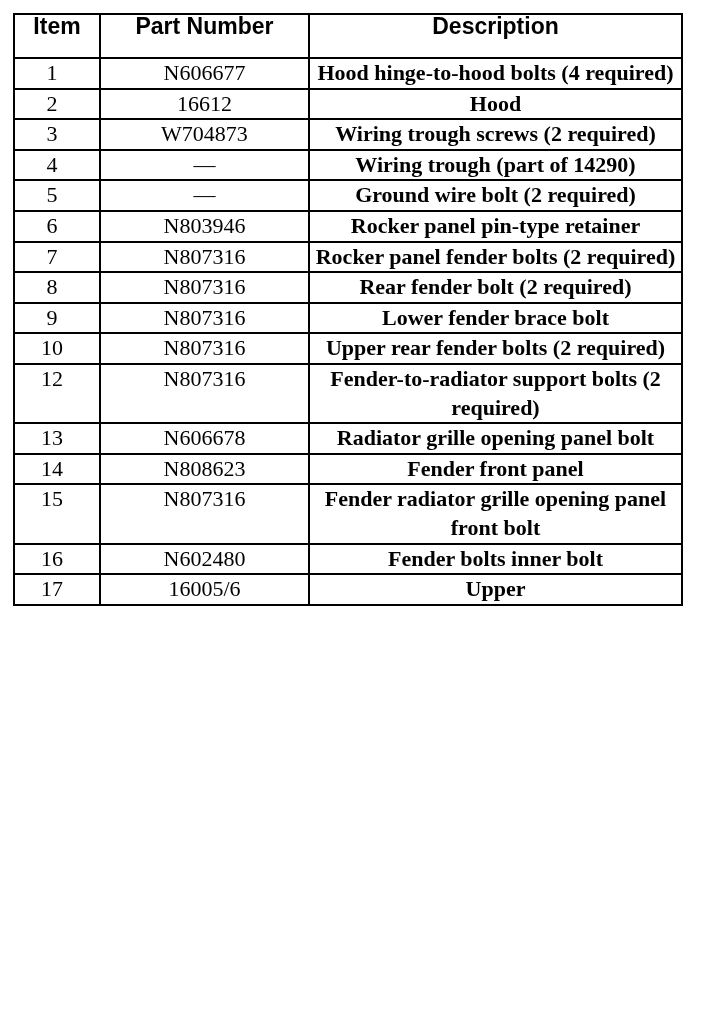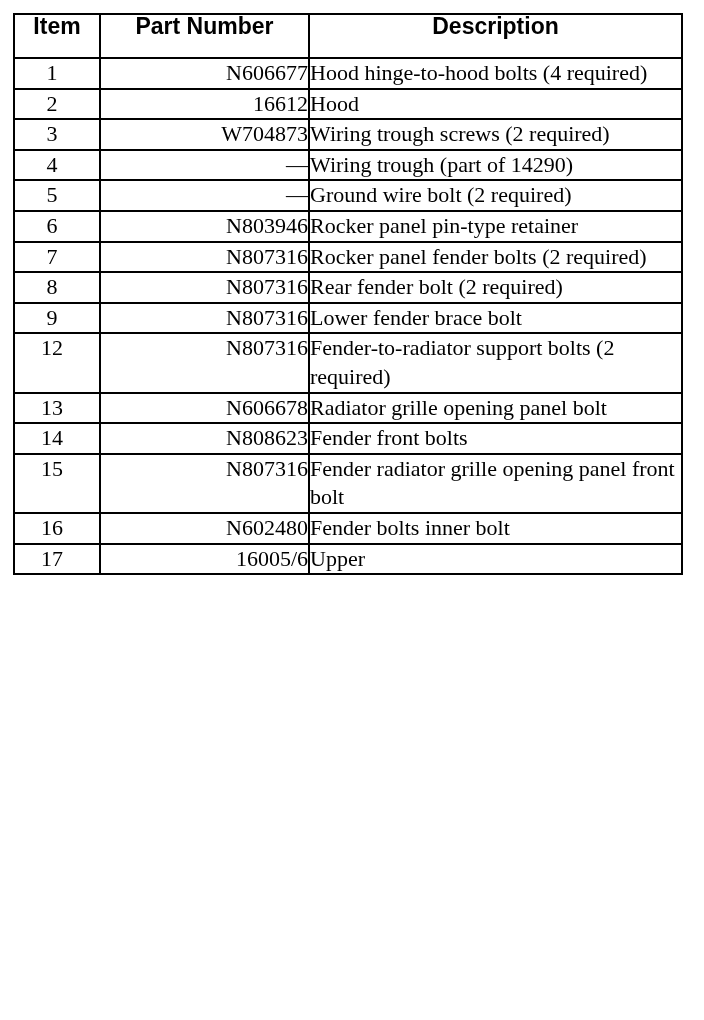--- a/index.html
+++ b/index.html
@@ -63,25 +63,26 @@
     font-size: 22px;
     line-height: 1.30;
     padding: 6px 10px 7px 10px;
   }
   tbody td.cell-item {
     text-align: center;
     padding-left: 4px;
     padding-right: 14px;
   }
   tbody td.cell-part {
-    text-align: right;
+    text-align: center;
     white-space: nowrap;
   }
   tbody td.cell-desc {
-    text-align: left;
+    text-align: center;
+    font-weight: bold;
   }
   tbody td.cell-part.is-dash {
     letter-spacing: 0;
   }
 </style>
 </head>
 <body>
 
 <div id="parts-table-wrap">
   <table class="parts-table">
@@ -137,33 +138,38 @@
           <td class="cell-item">8</td>
           <td class="cell-part">N807316</td>
           <td class="cell-desc">Rear fender bolt (2 required)</td>
         </tr>
         <tr>
           <td class="cell-item">9</td>
           <td class="cell-part">N807316</td>
           <td class="cell-desc">Lower fender brace bolt</td>
         </tr>
         <tr>
+          <td class="cell-item">10</td>
+          <td class="cell-part">N807316</td>
+          <td class="cell-desc">Upper rear fender bolts (2 required)</td>
+        </tr>
+        <tr>
           <td class="cell-item">12</td>
           <td class="cell-part">N807316</td>
           <td class="cell-desc">Fender-to-radiator support bolts (2 required)</td>
         </tr>
         <tr>
           <td class="cell-item">13</td>
           <td class="cell-part">N606678</td>
           <td class="cell-desc">Radiator grille opening panel bolt</td>
         </tr>
         <tr>
           <td class="cell-item">14</td>
           <td class="cell-part">N808623</td>
-          <td class="cell-desc">Fender front bolts</td>
+          <td class="cell-desc">Fender front panel</td>
         </tr>
         <tr>
           <td class="cell-item">15</td>
           <td class="cell-part">N807316</td>
           <td class="cell-desc">Fender radiator grille opening panel front bolt</td>
         </tr>
         <tr>
           <td class="cell-item">16</td>
           <td class="cell-part">N602480</td>
           <td class="cell-desc">Fender bolts inner bolt</td>

